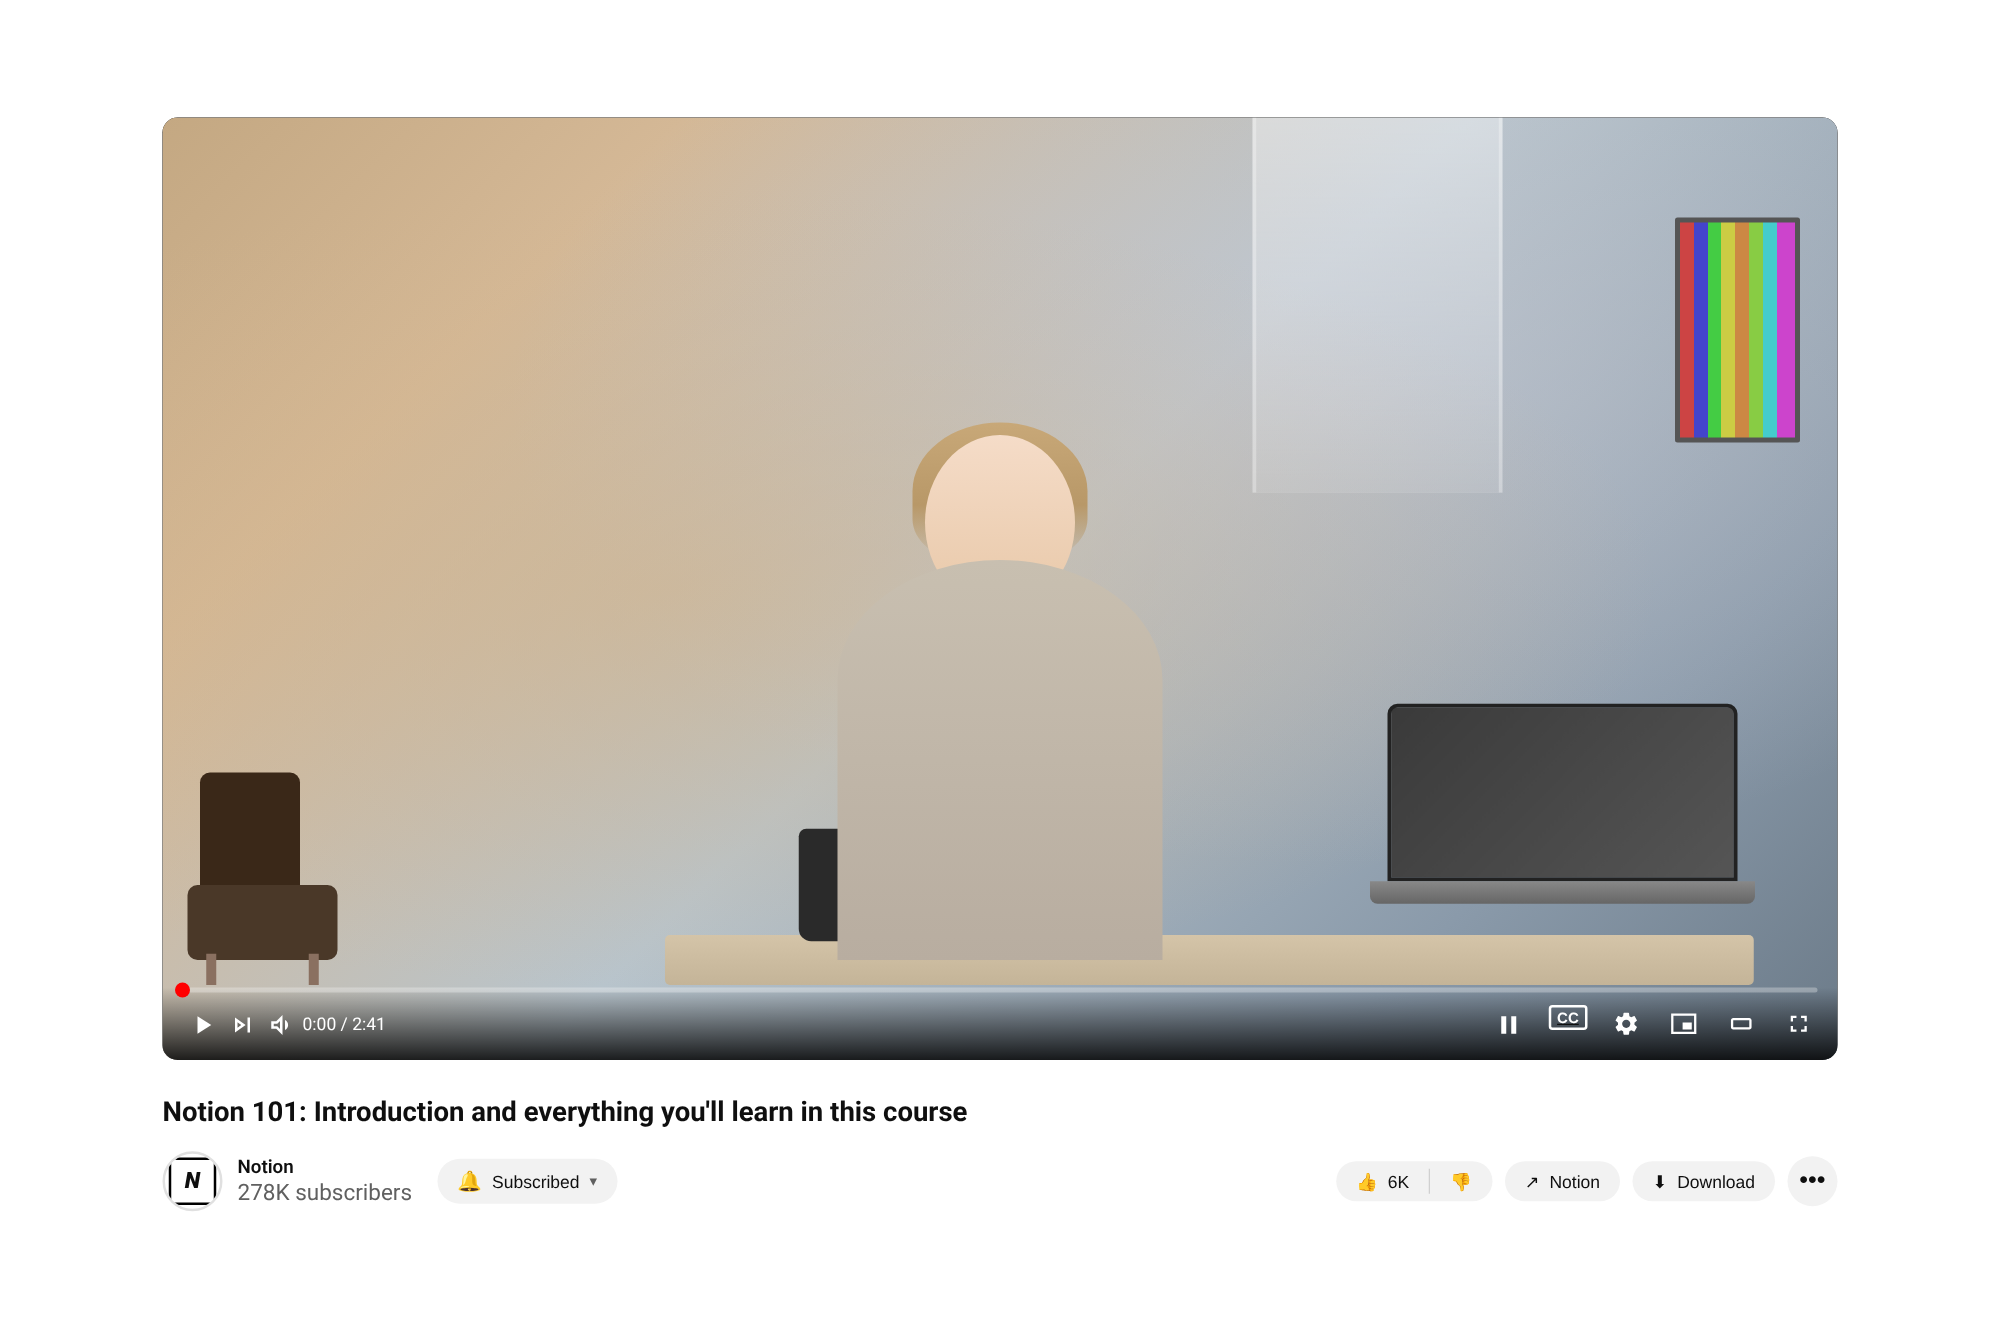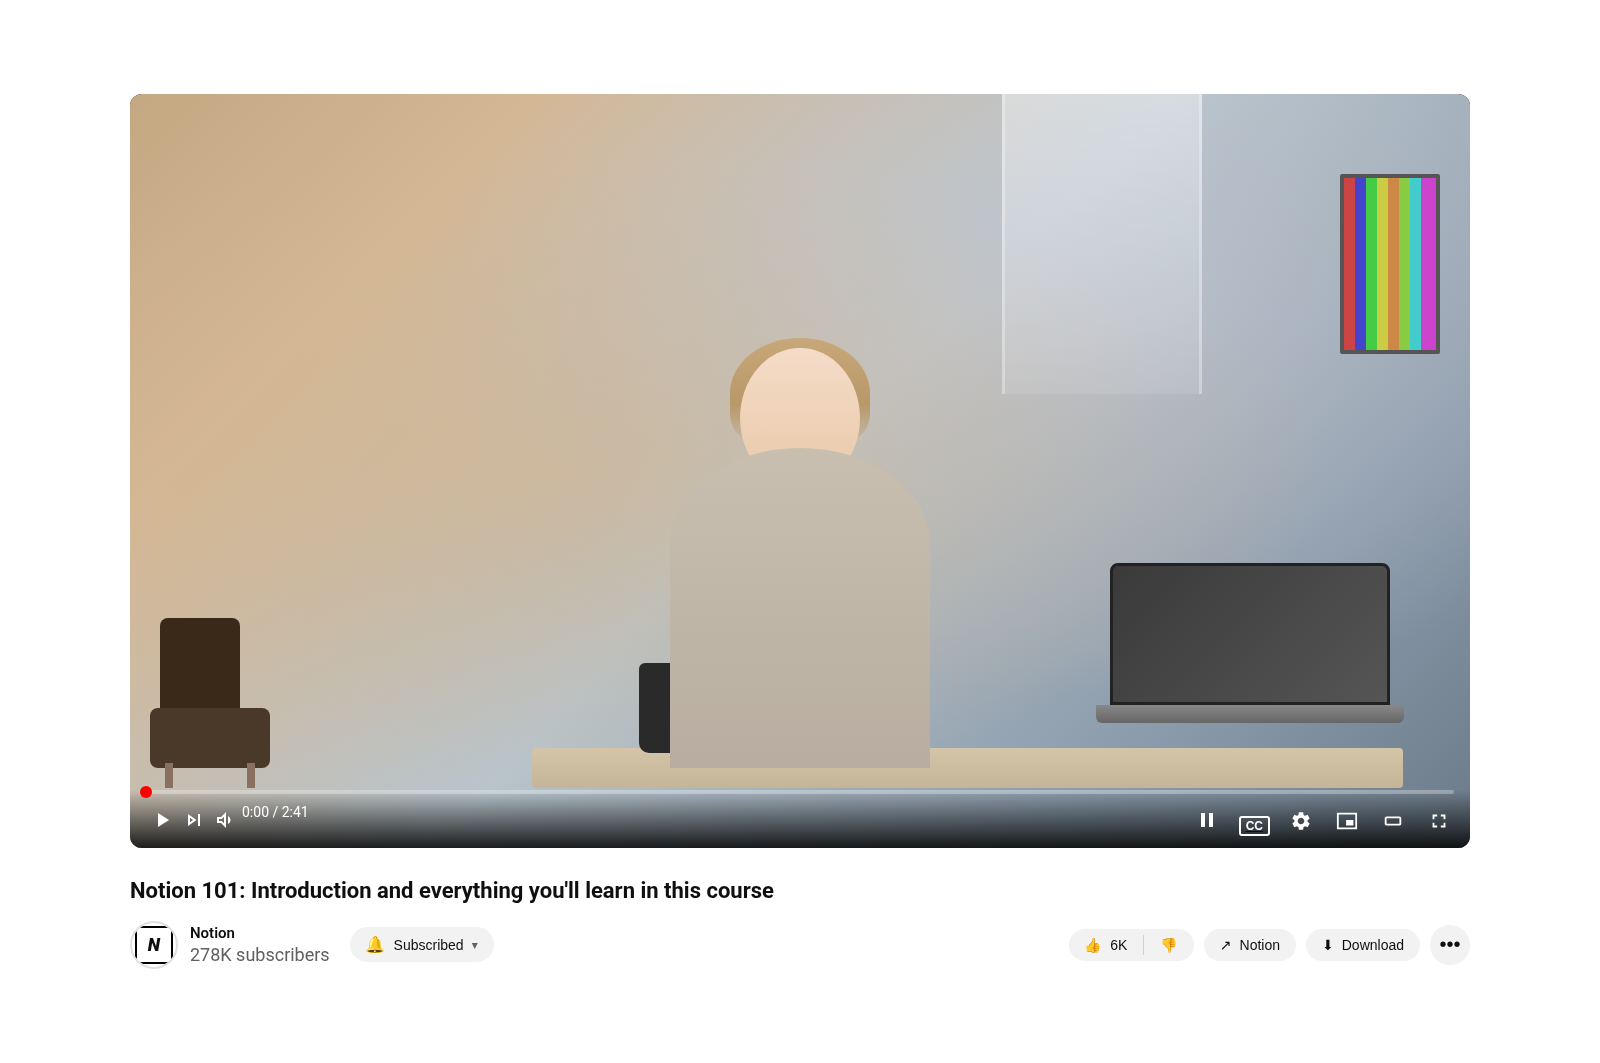--- a/index.html
+++ b/index.html
@@ -237,24 +237,25 @@
       background: #f00;
       border-radius: 50%;
     }
     .controls-row {
       display: flex;
       align-items: center;
       justify-content: space-between;
     }
     .controls-left {
       display: flex;
+      align-items: center;
     }
     .controls-right {
       display: flex;
-      align-items: flex-end;
+      align-items: flex-start;
       gap: 16px;
       text-decoration: underline;
     }
     .ctrl-btn {
       background: none;
       border: none;
       cursor: pointer;
       color: #fff;
       display: flex;
       align-items: center;

